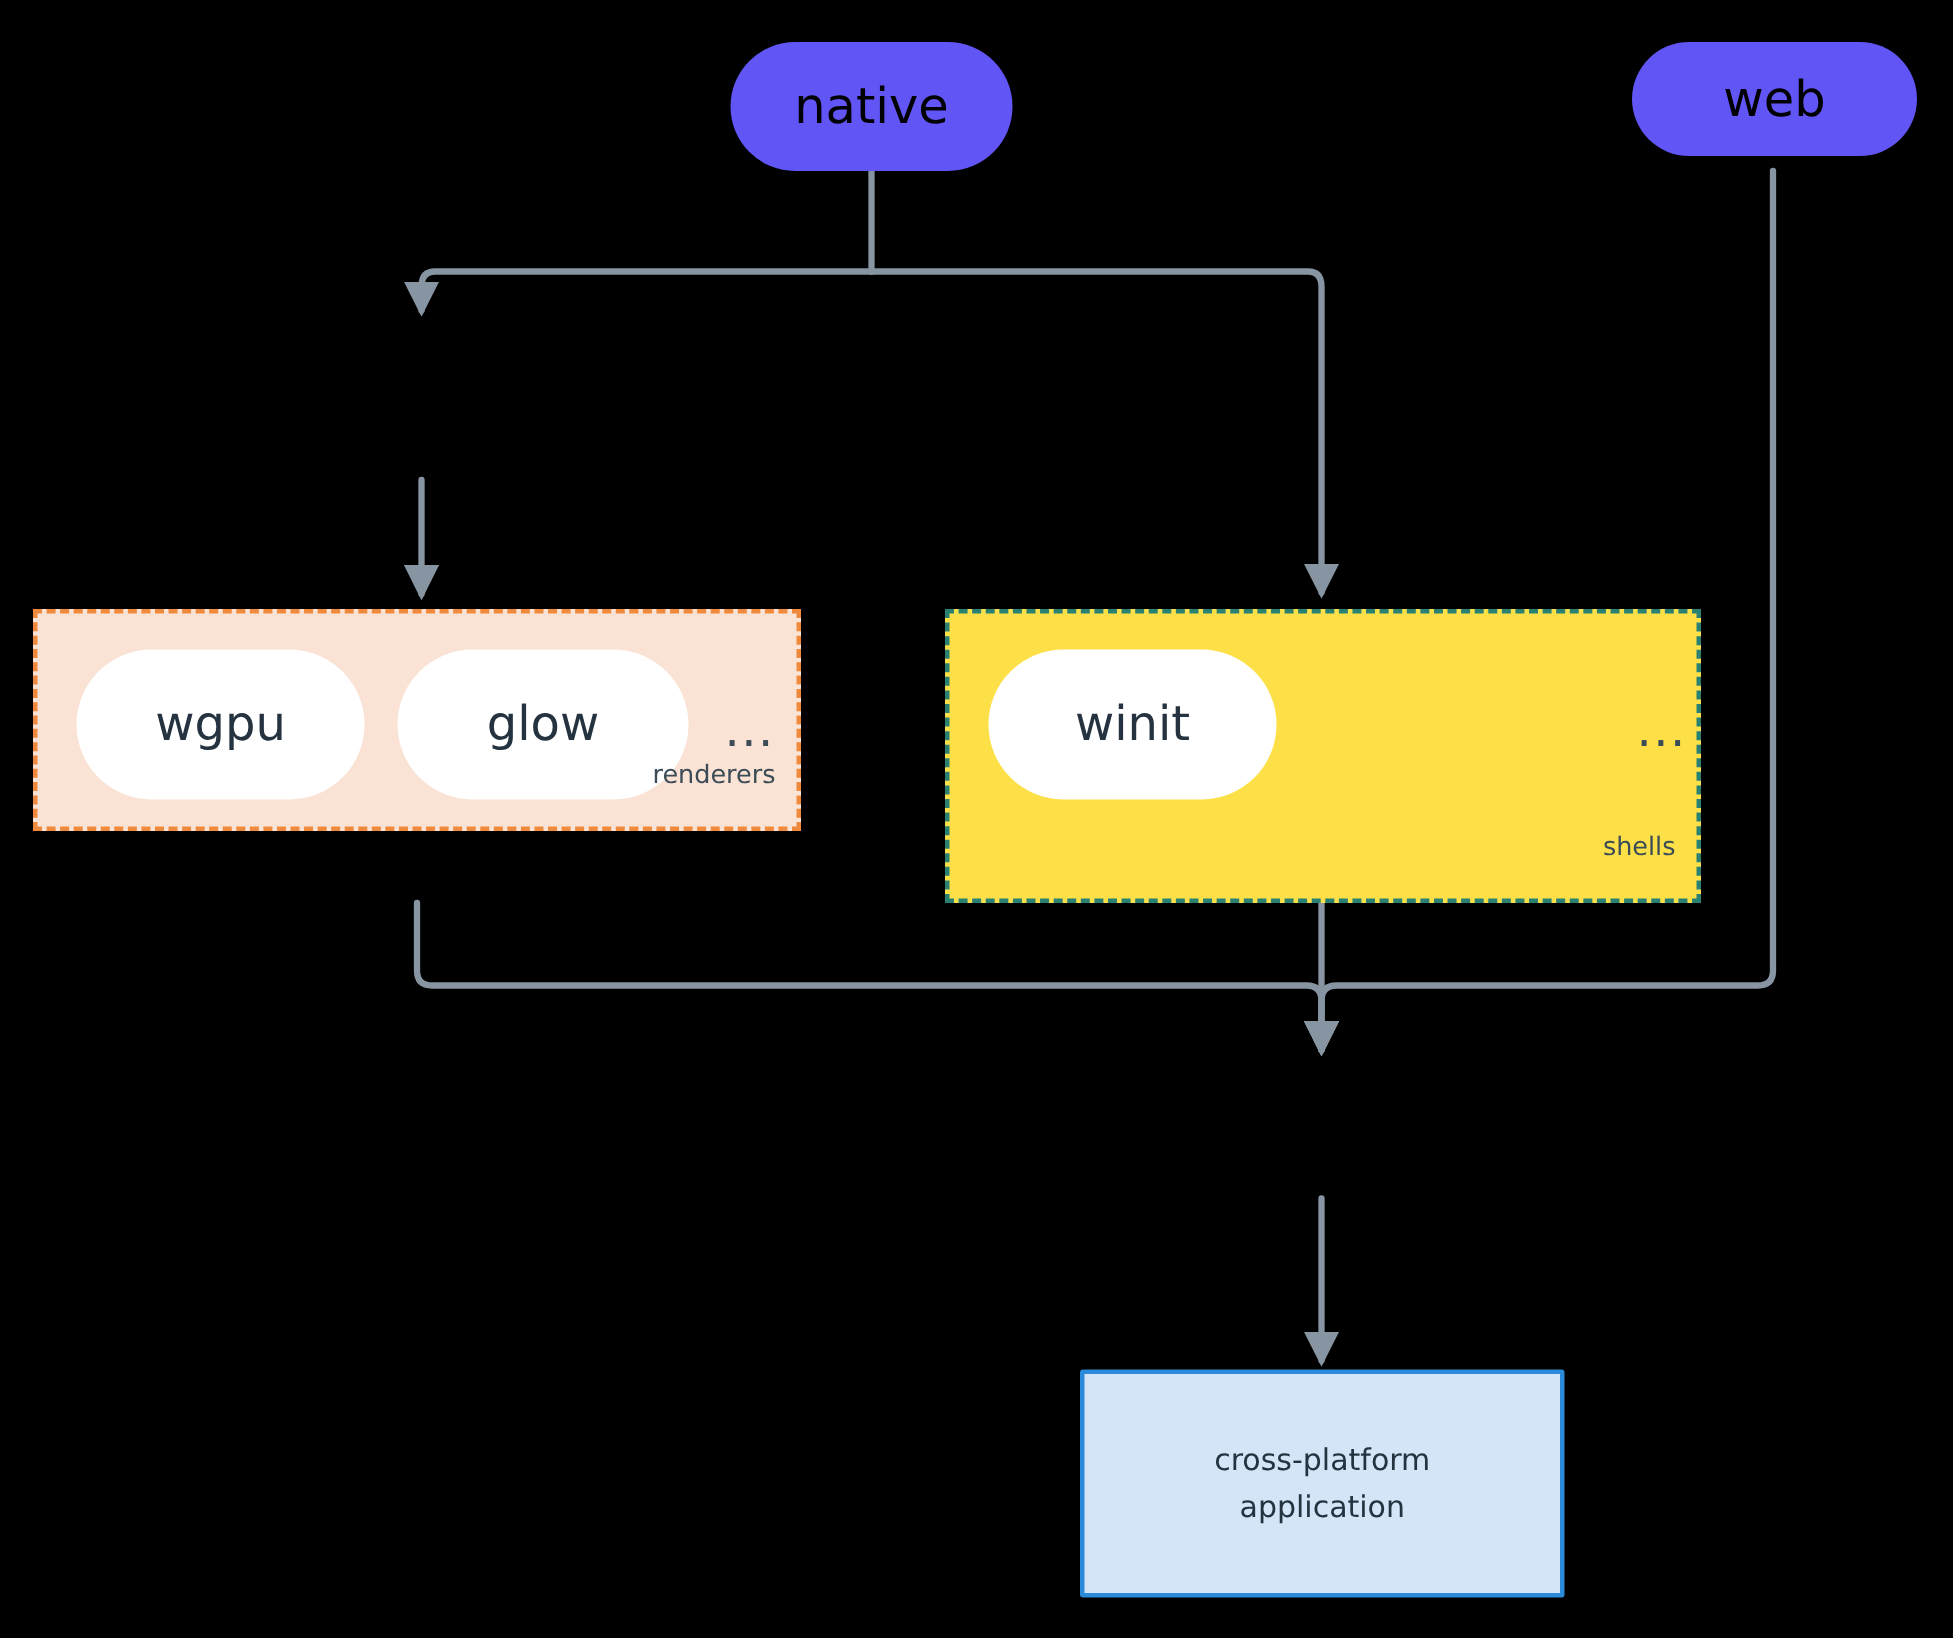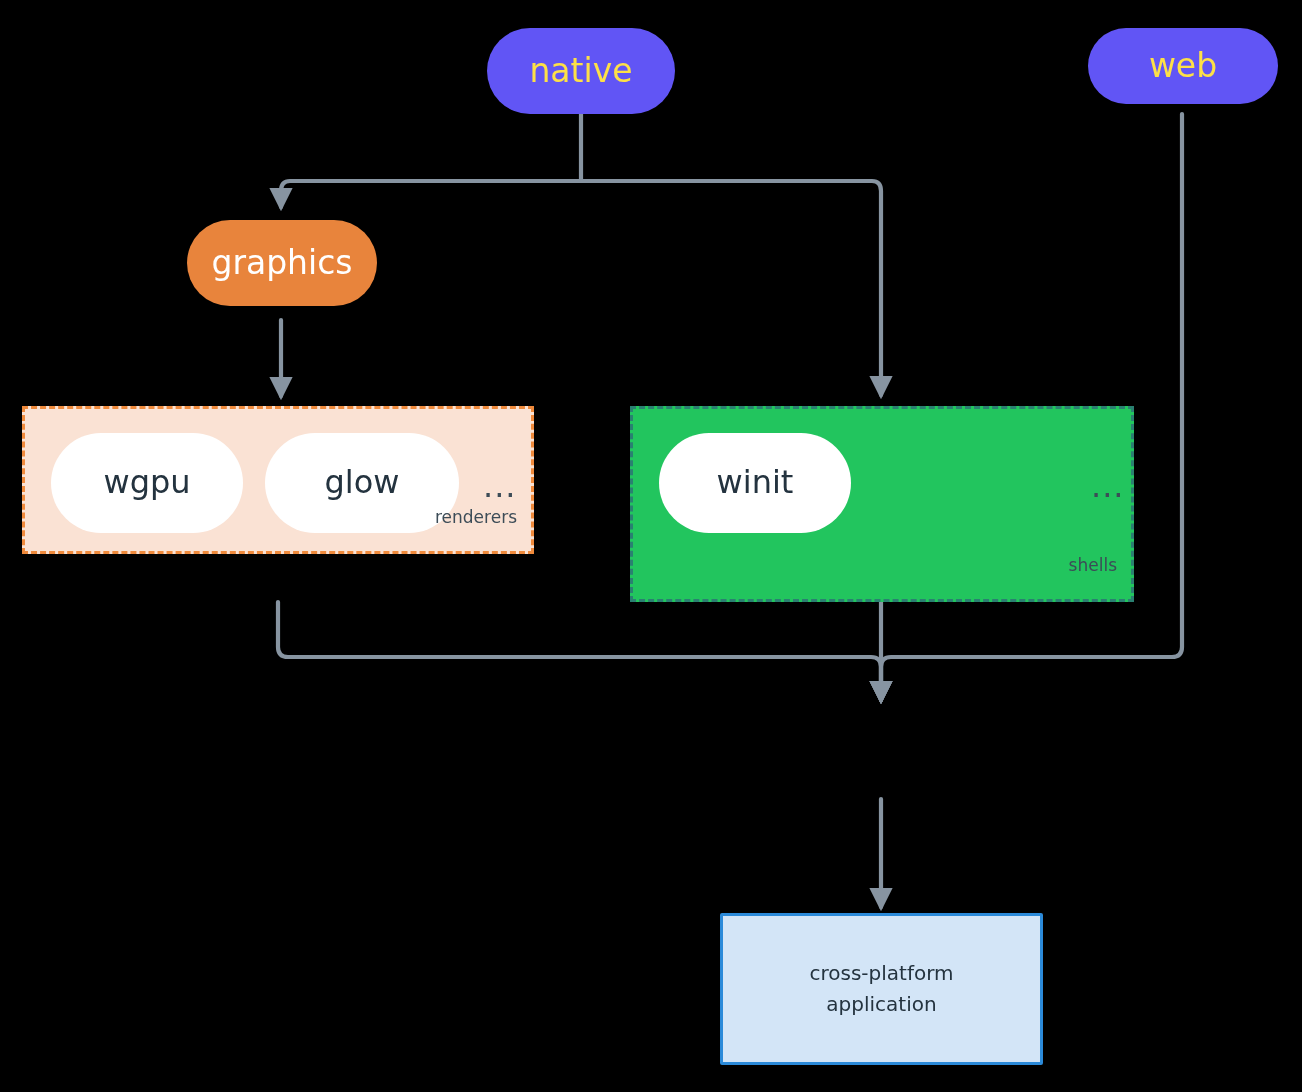--- a/index.html
+++ b/index.html
@@ -36,21 +36,21 @@
     text-align: center;
     line-height: 1.18;
   }
   .pill {
     border-radius: 999px;
   }
 
   
   .node-native, .node-web {
     background: #6155f5;
-    color: #fde047;
+    color: #000000;
     font-size: 33px;
   }
   
   .node-graphics {
     background: #e8843c;
     color: #ffffff;
     font-size: 33px;
   }
   
   .node-leaf {
@@ -79,21 +79,21 @@
   
   .group {
     position: absolute;
     box-sizing: border-box;
   }
   .group-renderers {
     background: #fae2d4;
     border: 3px dashed #ef8a3c;
   }
   .group-shells {
-    background: #22c55e;
+    background: #fde047;
     border: 3px dashed #2a8071;
   }
   .group-label {
     position: absolute;
     right: 14px;
     bottom: 24px;
     font-size: 17px;
     color: #3c4c57;
     white-space: nowrap;
   }
@@ -139,23 +139,20 @@
   </svg>
 
   <div class="node pill node-native" style="left:487px; top:28px; width:188px; height:86px;">
     <span>native</span>
   </div>
 
   <div class="node pill node-web" style="left:1088px; top:28px; width:190px; height:76px;">
     <span>web</span>
   </div>
 
-  <div class="node pill node-graphics" style="left:187px; top:220px; width:190px; height:86px;">
-    <span>graphics</span>
-  </div>
 
   <div class="group group-renderers" style="left:22px; top:406px; width:512px; height:148px;">
 
     <div class="node pill node-leaf" style="left:26px; top:24px; width:192px; height:100px;">
       <span>wgpu</span>
     </div>
 
     <div class="node pill node-leaf" style="left:240px; top:24px; width:194px; height:100px;">
       <span>glow</span>
     </div>

